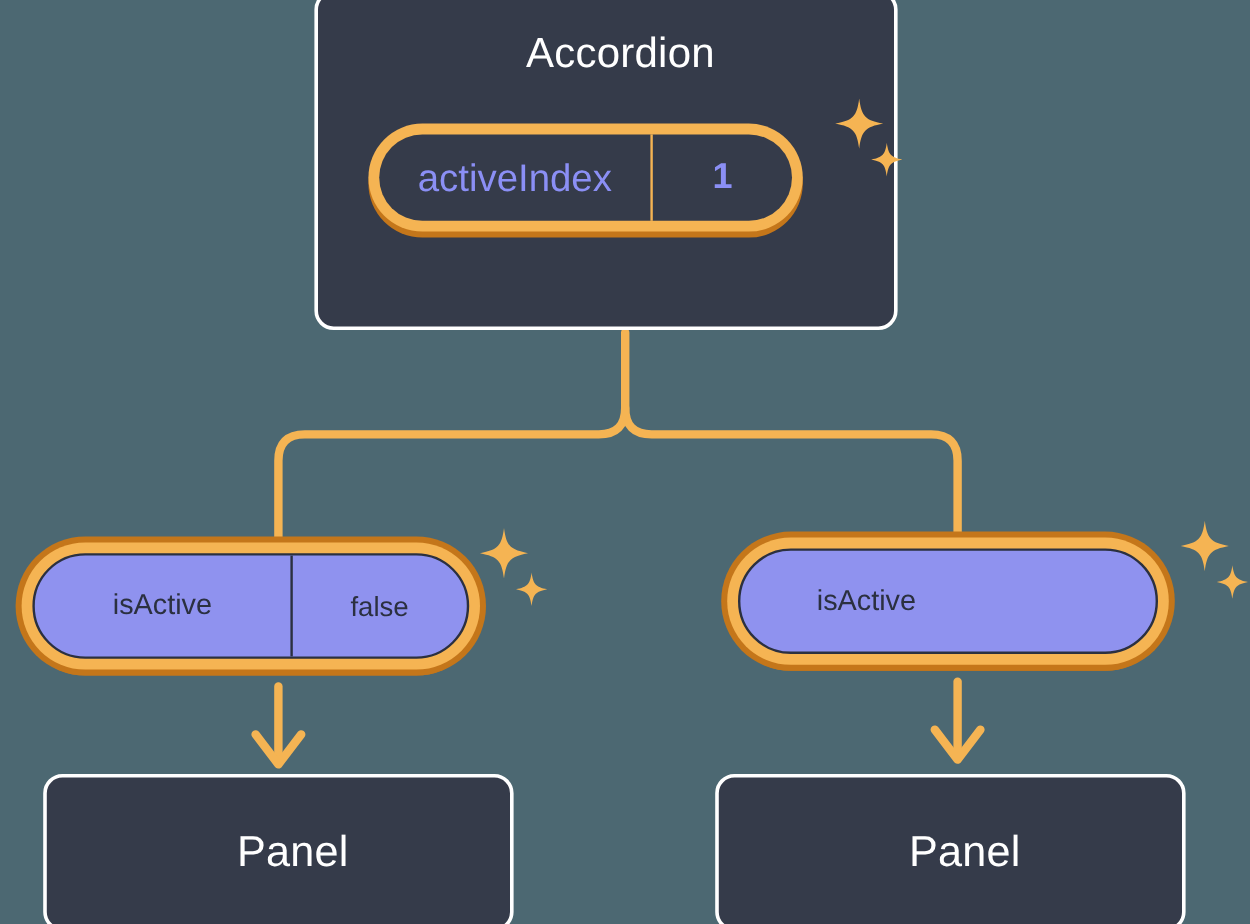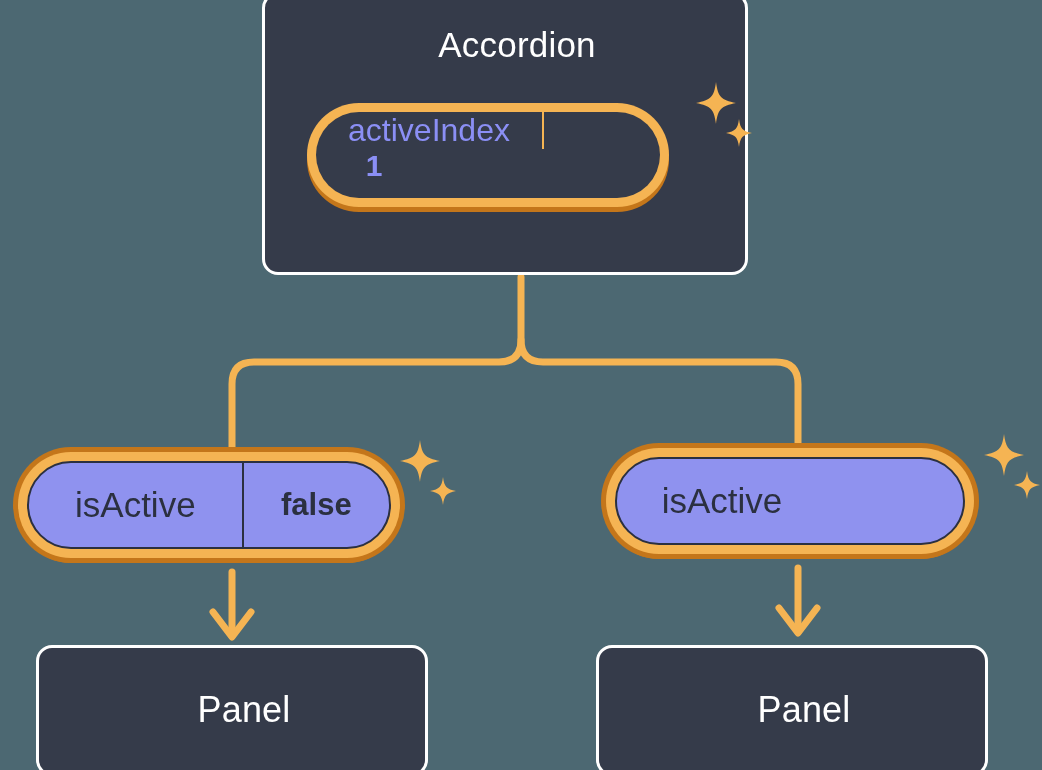--- a/index.html
+++ b/index.html
@@ -99,22 +99,21 @@
     box-sizing: border-box;
   }
 
   
   #pill-accordion .pill-ring {
     box-shadow: 0 5px 0 0 #c4761a;
   }
   #pill-accordion .pill-inner {
     background: #353b4a;
     width: 344px;
-    height: 86px;
-    flex-direction: column;
+    height: 72px;
   }
   #pill-accordion .pill-cell-key {
     width: 228px;
     color: #8b8ff5;
     font-size: 32px;
     border-right: 2px solid #f5b453;
   }
   #pill-accordion .pill-cell-val {
     width: 116px;
     color: #8b8ff5;
@@ -122,26 +121,26 @@
     font-weight: bold;
   }
 
   
   .pill-purple .pill-inner {
     background: #8f92ef;
     border: 2px solid #2b3040;
   }
   .pill-purple .pill-cell-key {
     color: #2b3040;
-    font-size: 35px;
+    font-size: 24px;
   }
   .pill-purple .pill-cell-val {
     color: #2b3040;
-    font-size: 31px;
-    font-weight: bold;
+    font-size: 23px;
+    font-weight: normal;
     border-left: 2px solid #2b3040;
   }
 
   #pill-left  { left: 18px;  top: 452px; }
   #pill-left .pill-inner   { width: 364px; height: 88px; }
   #pill-left .pill-cell-key{ width: 215px; }
   #pill-left .pill-cell-val{ width: 149px; }
 
   #pill-right { left: 606px; top: 448px; }
   #pill-right .pill-inner   { width: 350px; height: 88px; }

